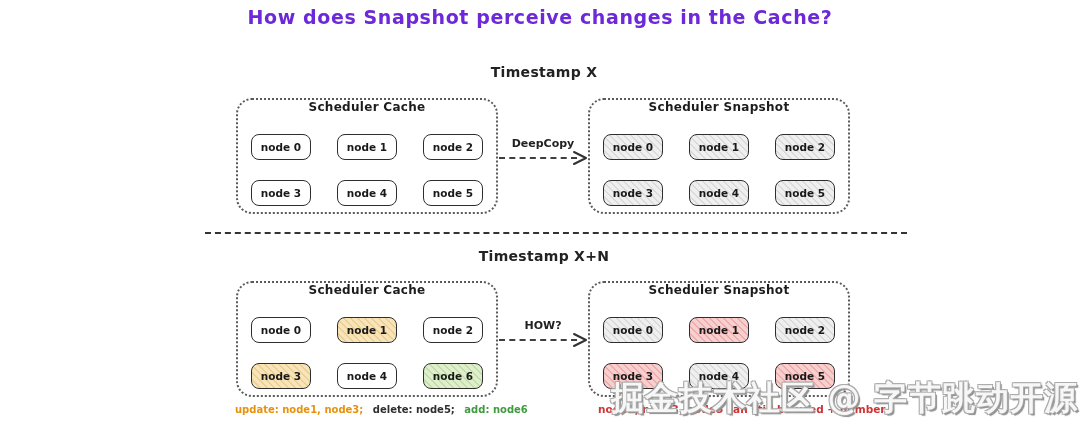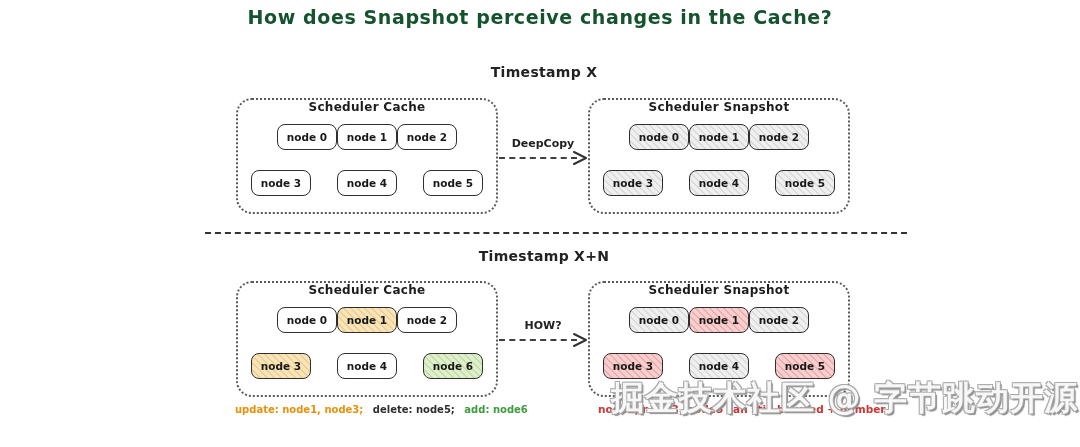--- a/index.html
+++ b/index.html
@@ -2,33 +2,33 @@
 <html><head>
 <meta charset="utf-8">
 <style>
   html,body{margin:0;padding:0;background:#ffffff;}
   #stage{
     position:relative;width:1080px;height:447px;background:#ffffff;overflow:hidden;
     font-family:"DejaVu Sans",sans-serif;color:#1f1f1f;
   }
   .title{
     position:absolute;top:6px;left:0;width:100%;text-align:center;
-    font-size:19px;font-weight:bold;letter-spacing:0.6px;color:#14532d;
+    font-size:19px;font-weight:bold;letter-spacing:0.6px;color:#6d28d9;
   }
   .ts-label{
     position:absolute;left:236px;width:616px;text-align:center;
     font-size:14px;font-weight:bold;color:#222;letter-spacing:0.3px;
   }
   .panel{
     position:absolute;width:262px;height:116px;box-sizing:border-box;
     border:2px dotted #5a5a5a;border-radius:16px;background:#fff;
   }
   .panel-title{text-align:center;font-size:12px;font-weight:bold;color:#1c1c1c;letter-spacing:0.3px;}
   .node-row{display:flex;justify-content:space-between;padding:0 13px;}
-  .row1{margin-top:10px;justify-content:center;}
+  .row1{margin-top:20px;}
   .row2{margin-top:20px;}
   .node{
     width:60px;height:26px;box-sizing:border-box;border:1.6px solid #2e2e2e;border-radius:8px;
     display:flex;align-items:center;justify-content:center;
     font-size:10.5px;font-weight:bold;color:#191919;background:#ffffff;white-space:nowrap;
   }
   .n-gray{background:repeating-linear-gradient(45deg,rgba(110,110,110,0.16) 0 1.5px,transparent 1.5px 5px),#efefef;}
   .n-yellow{background:repeating-linear-gradient(45deg,rgba(196,148,43,0.25) 0 1.5px,transparent 1.5px 5px),#f8e4b8;}
   .n-green{background:repeating-linear-gradient(45deg,rgba(106,168,79,0.25) 0 1.5px,transparent 1.5px 5px),#e0efcb;}
   .n-pink{background:repeating-linear-gradient(45deg,rgba(214,80,80,0.28) 0 1.5px,transparent 1.5px 5px),#f8cfcf;}

